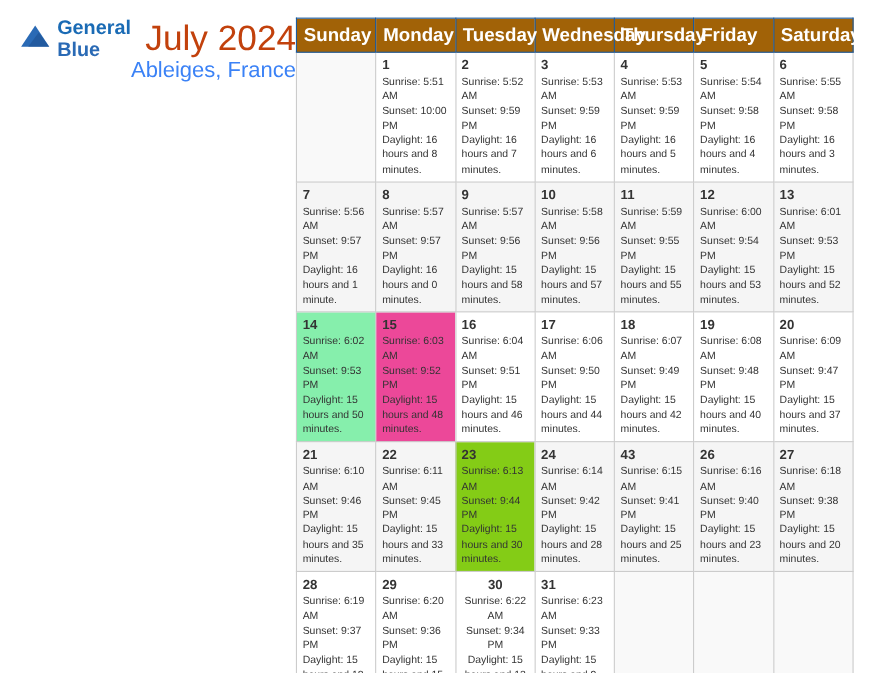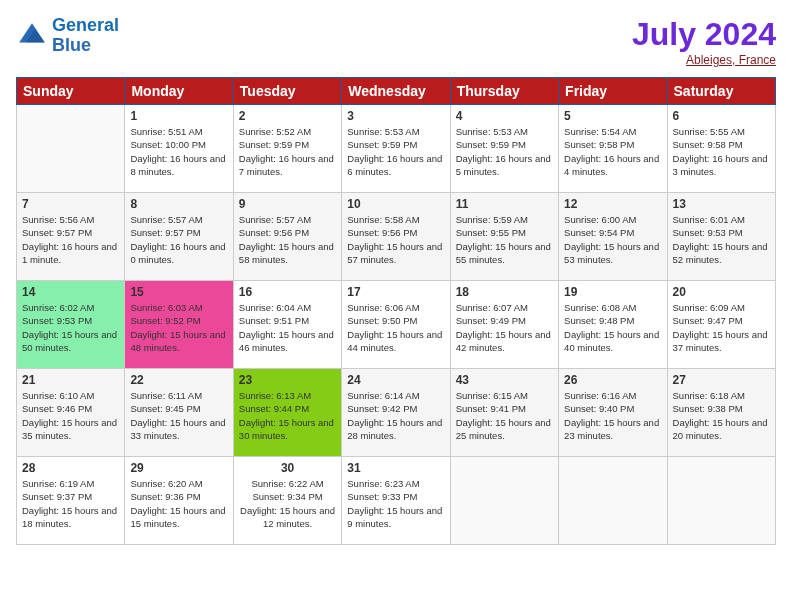--- a/index.html
+++ b/index.html
@@ -8,21 +8,21 @@
       background: #fff;
       width: 792px;
       height: 612px;
       overflow: hidden;
     }
     .page {
       width: 792px;
       height: 502px;
       padding: 16px;
       display: flex;
-      flex-direction: column;
+      flex-direction: row;
     }
     .header {
       display: flex;
       justify-content: space-between;
       align-items: flex-start;
       margin-bottom: 10px;
     }
     .logo {
       display: flex;
       align-items: center;
@@ -39,42 +39,41 @@
     }
     .logo-icon {
       width: 32px;
       height: 32px;
     }
     .title-block {
       text-align: right;
     }
     .main-title {
       font-size: 32px;
-      font-weight: bold;
-      color: #6d28d9;
+      font-weight: normal;
+      color: #c2410c;
     }
     .sub-title {
-      font-size: 12px;
-      color: #7f1d1d;
-      text-decoration: underline;
+      font-size: 20px;
+      color: #3b82f6;
     }
     .calendar {
       flex: 1;
       border: 1px solid #ccc;
       border-collapse: collapse;
       width: 100%;
       table-layout: fixed;
       font-size: 10px;
     }
     .calendar thead tr th {
-      background: #b91c1c;
+      background: #a16207;
       color: #fff;
       text-align: left;
       padding: 5px 6px;
-      font-size: 14px;
+      font-size: 17px;
       font-weight: bold;
       border: 1px solid #1a5a9f;
     }
     .calendar tbody tr td {
       border: 1px solid #ccc;
       vertical-align: top;
       padding: 4px 5px;
       color: #333;
       height: 88px;
     }

